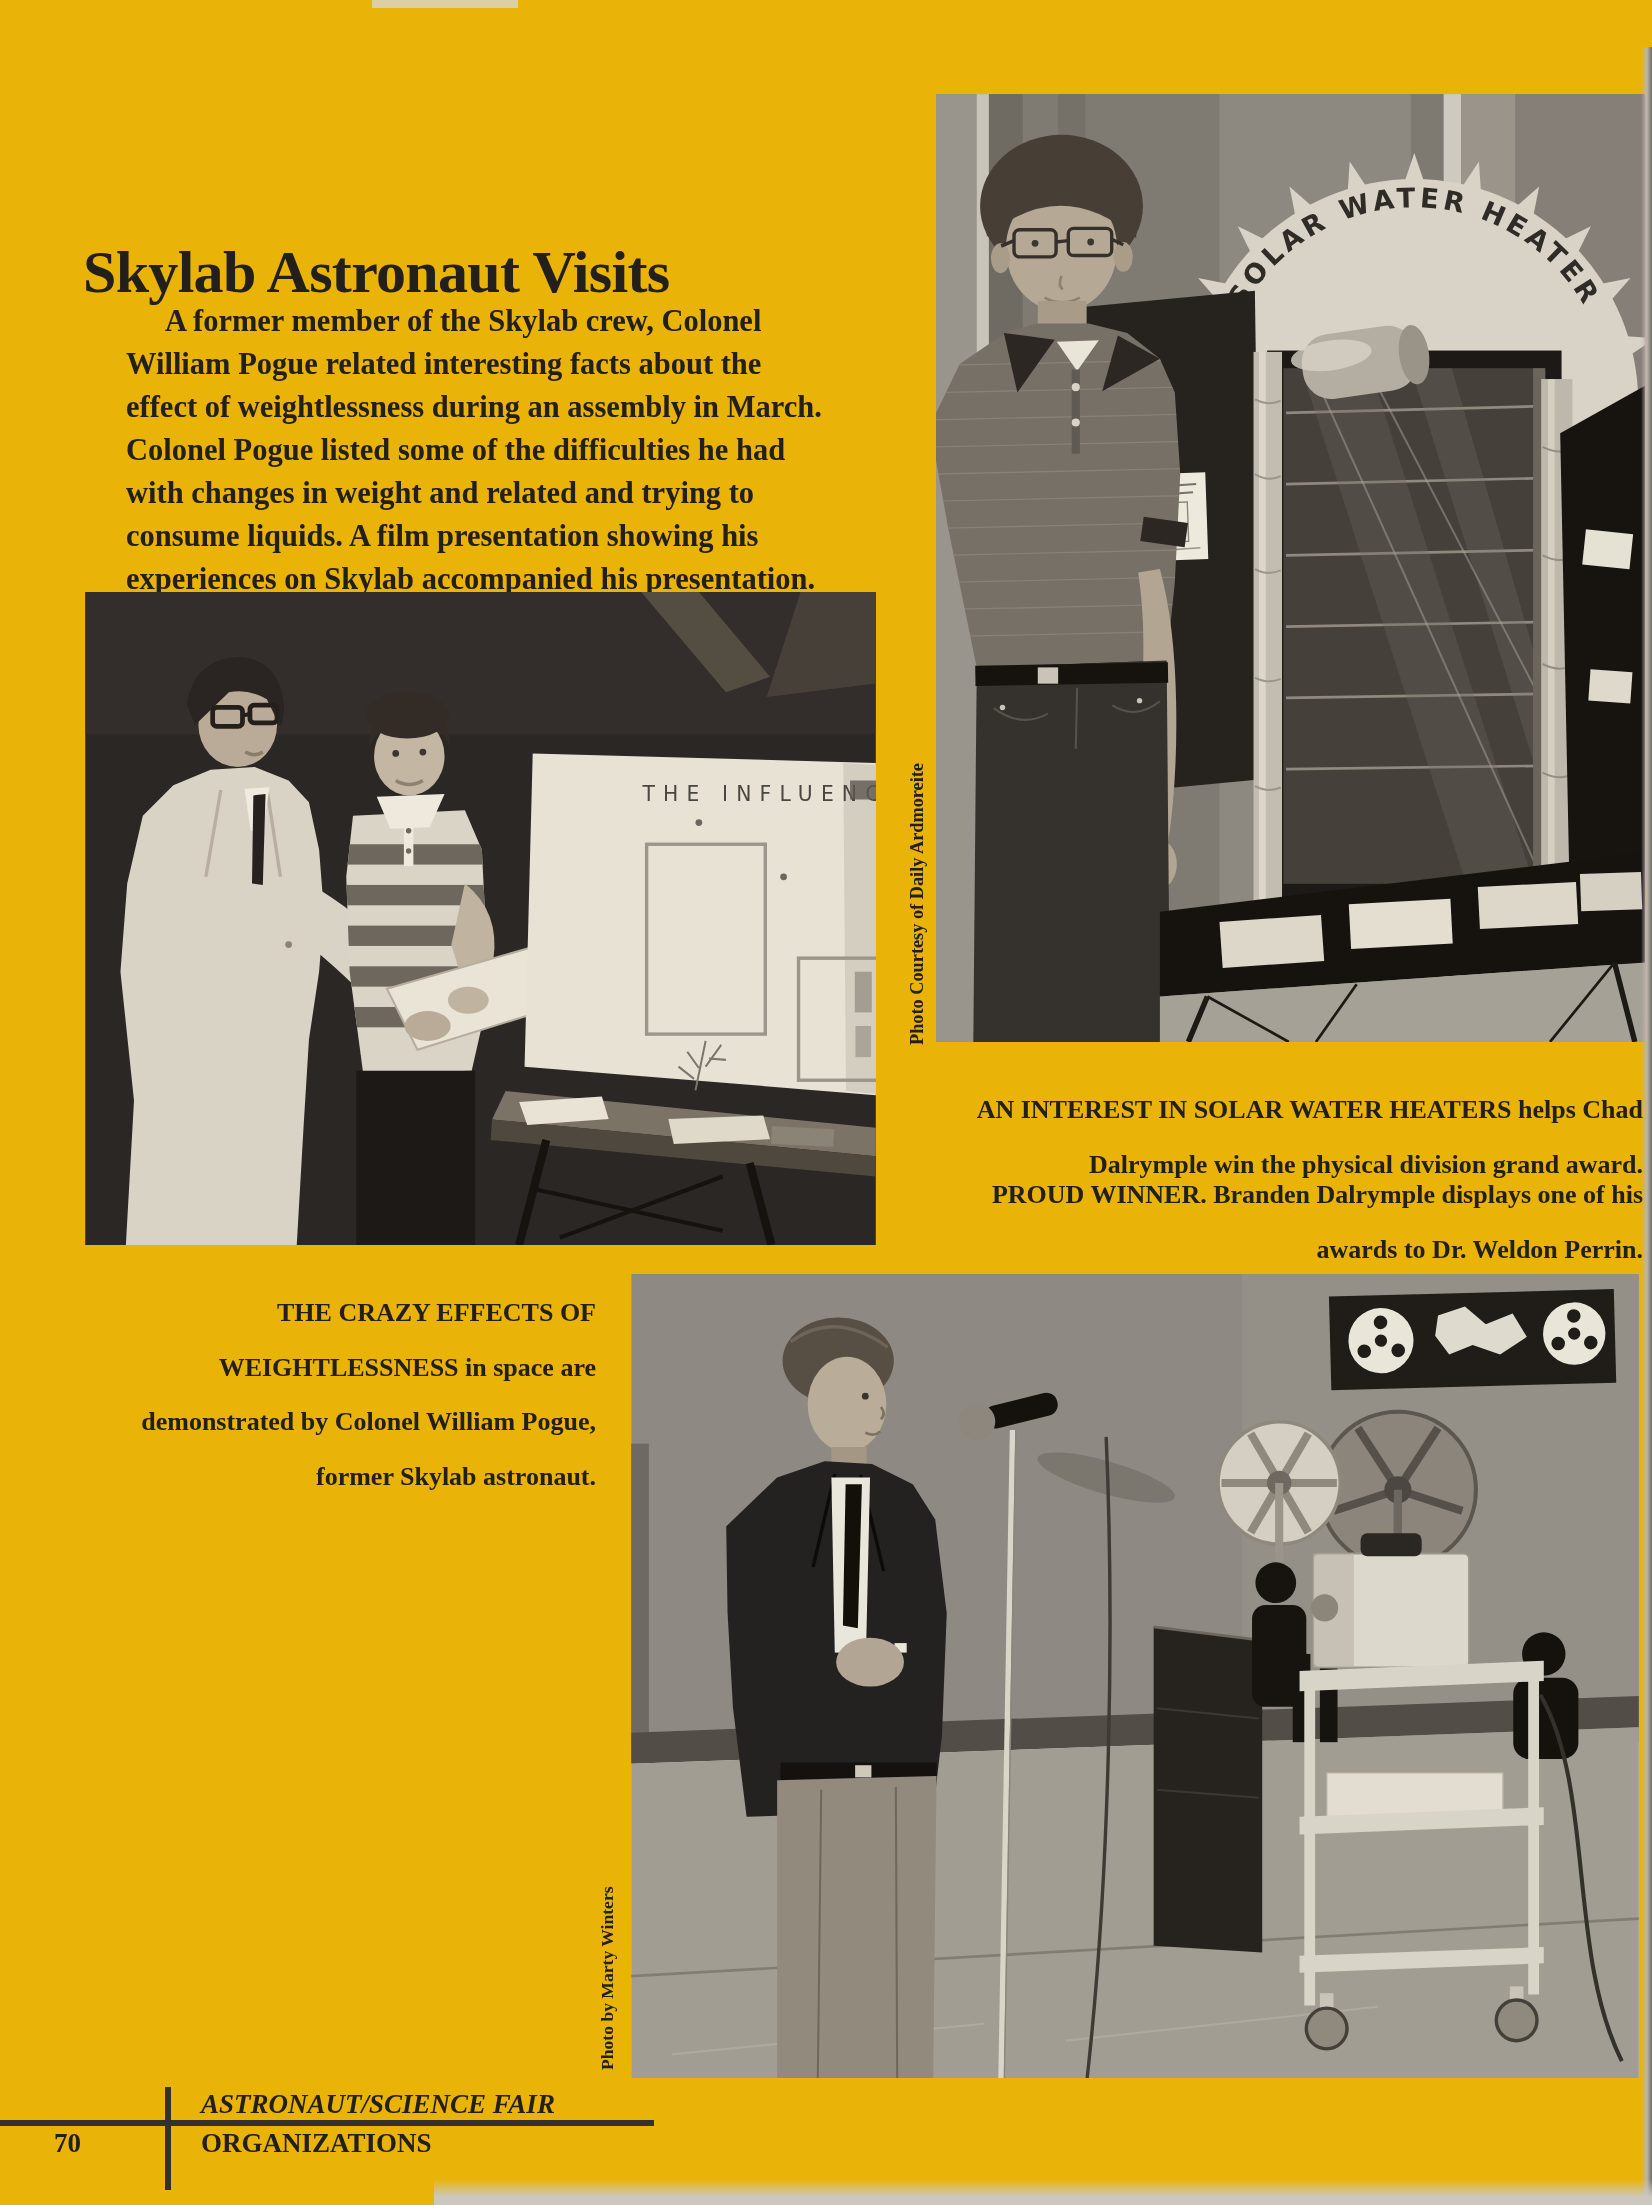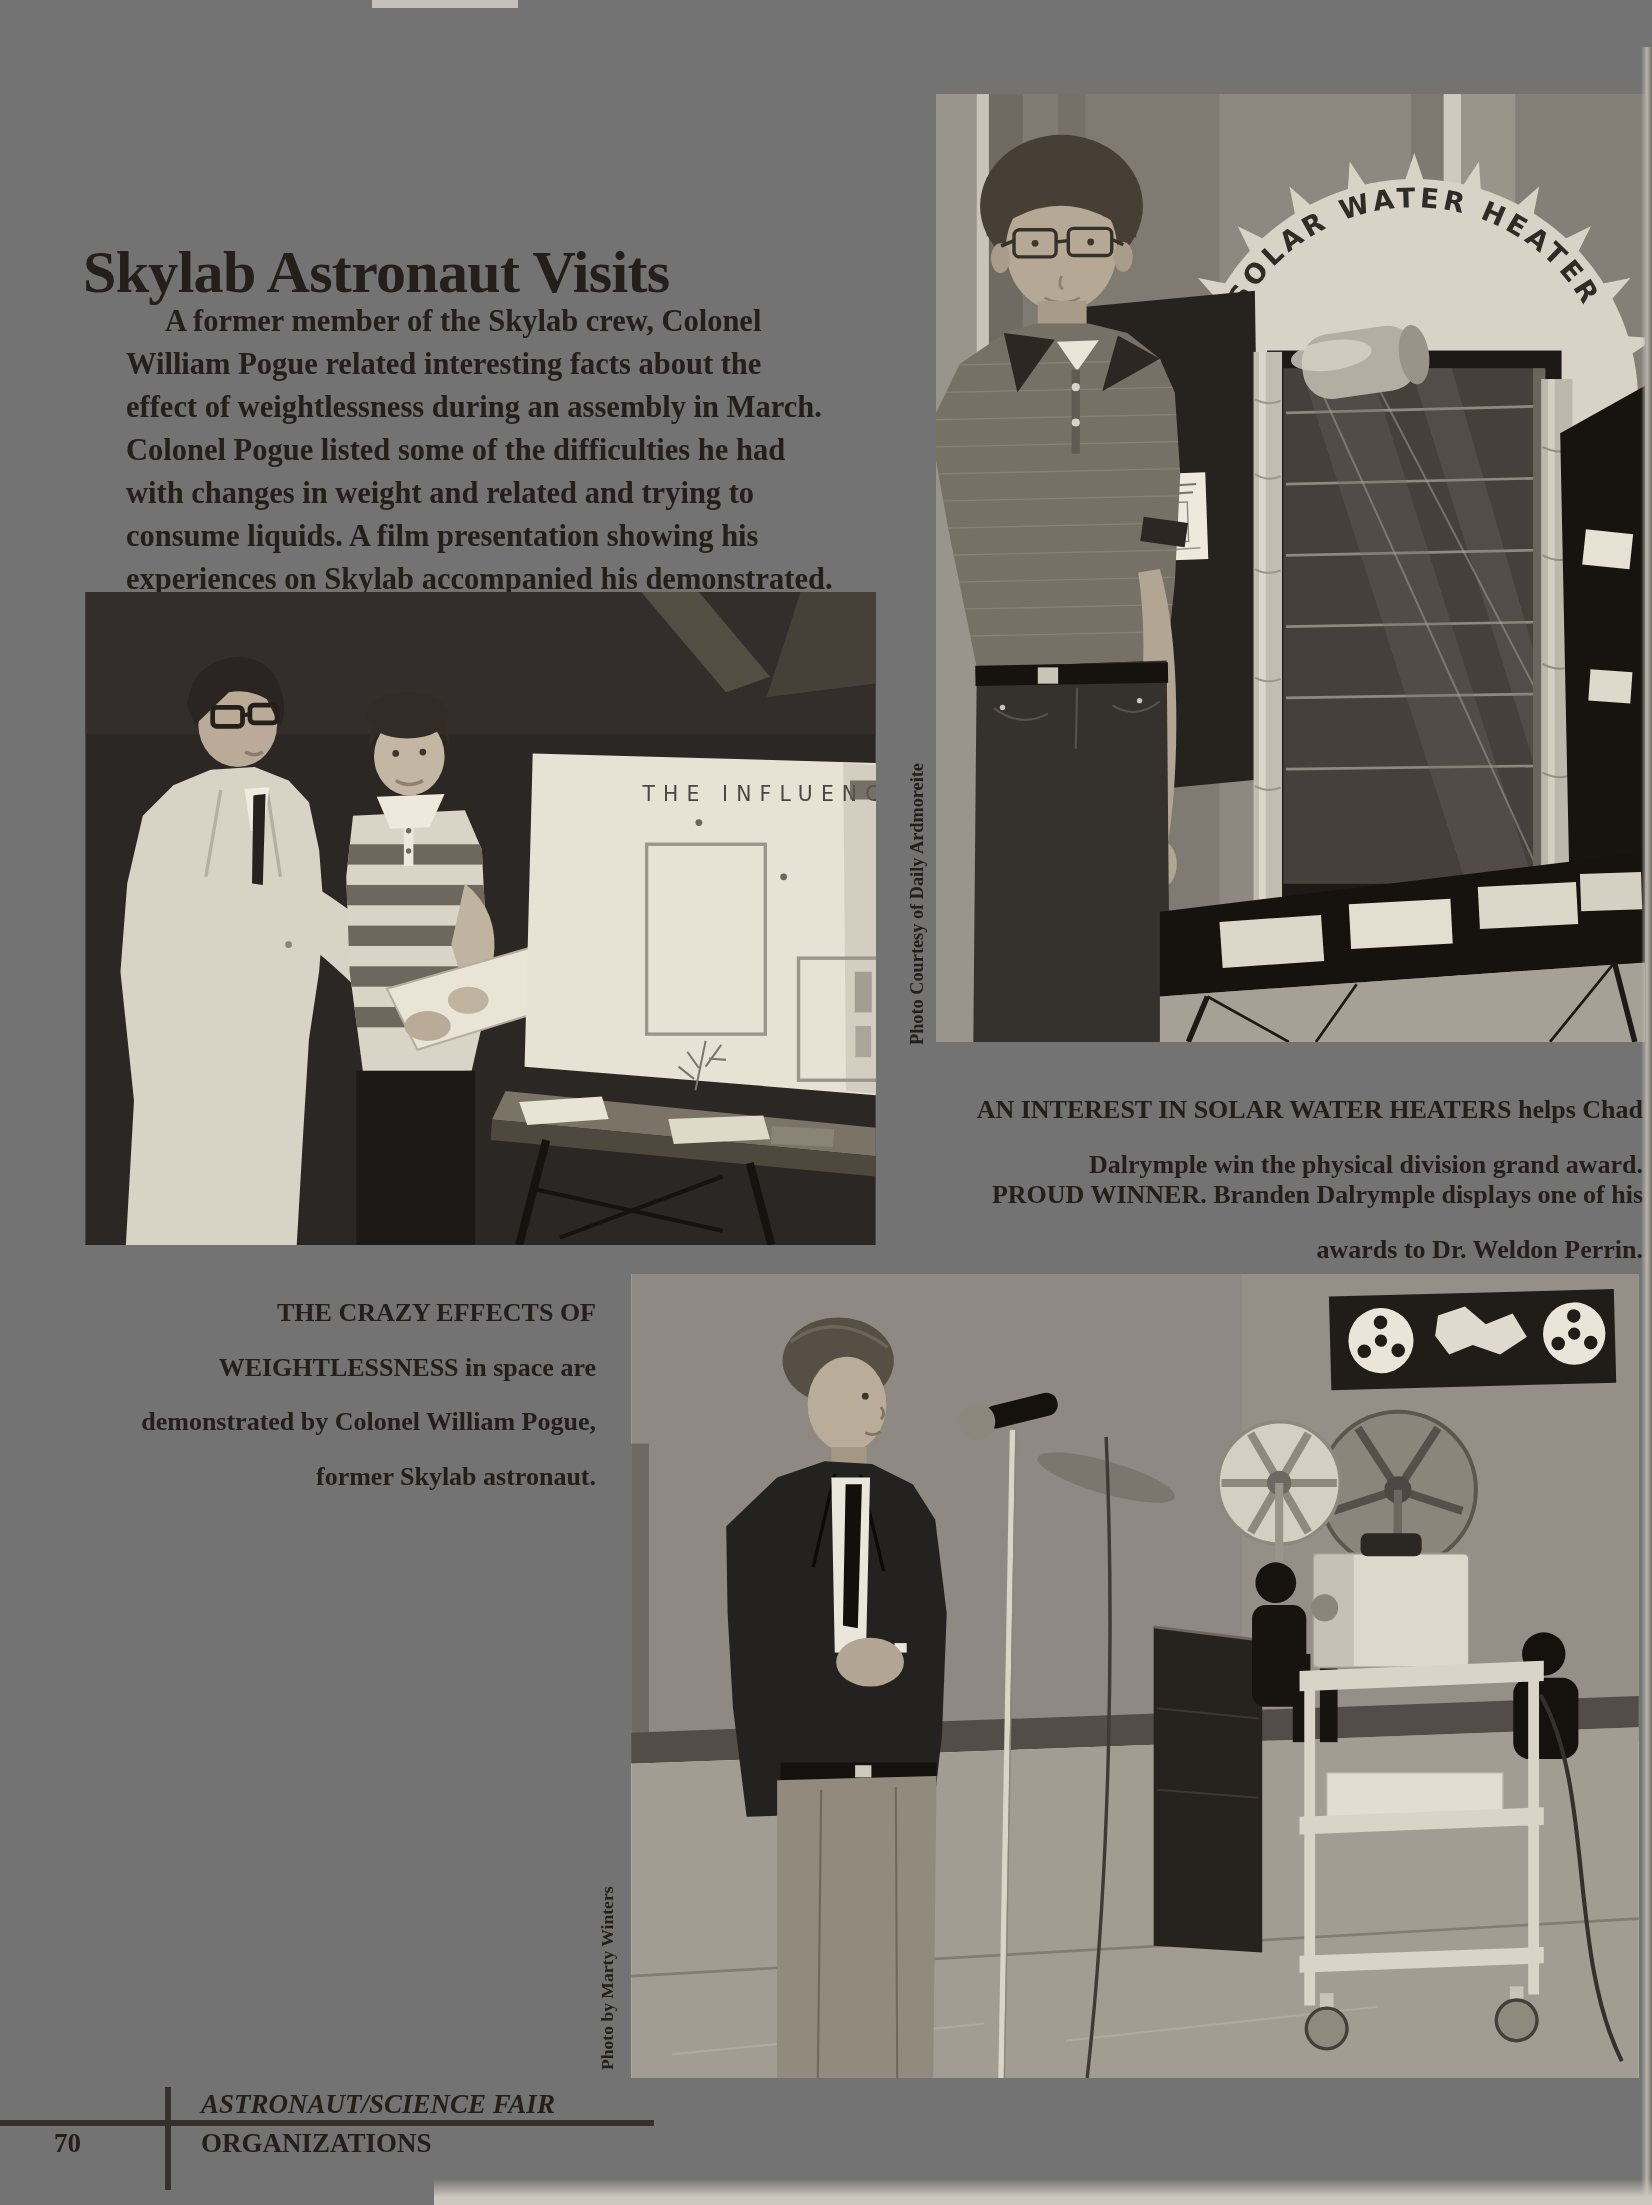--- a/index.html
+++ b/index.html
@@ -1,18 +1,18 @@
 <!DOCTYPE html>
 <html style="font-size:11px"><head>
 <meta charset="utf-8">
 <style>
   html,body{margin:0;padding:0;background:#555;}
   .page{
     position:relative; width:1652px; height:2205px; overflow:hidden;
-    background:#737373; color:#23201c;
+    background:#eab308; color:#23201c;
     font-family:"Liberation Serif","DejaVu Serif",serif; font-weight:bold;
   }
   .abs{position:absolute;}
   .page-title{left:83px; top:198px; font-size:60px; letter-spacing:-0.7px; white-space:nowrap;}
   .intro{left:90px; top:300px; width:811px; font-size:30.5px; line-height:43px;margin-left:36px;}
   .intro .ln{white-space:nowrap;}
   .intro .ln.first{padding-left:39px;}
   .photo{display:block; background:#d8d4c8;}
   .cap{font-size:26px; line-height:30.5px; text-align:right;}
   .cap .ln{display:block; white-space:nowrap;margin-top:24px;}
@@ -48,21 +48,21 @@
 
   <h1 class="abs page-title">Skylab Astronaut Visits</h1>
 
   <div class="abs intro">
     <div class="ln first">A former member of the Skylab crew, Colonel</div>
     <div class="ln">William Pogue related interesting facts about the</div>
     <div class="ln">effect of weightlessness during an assembly in March.</div>
     <div class="ln">Colonel Pogue listed some of the difficulties he had</div>
     <div class="ln">with changes in weight and related and trying to</div>
     <div class="ln">consume liquids. A film presentation showing his</div>
-    <div class="ln">experiences on Skylab accompanied his demonstrated.</div>
+    <div class="ln">experiences on Skylab accompanied his presentation.</div>
   </div>
 
   <svg class="abs photo" style="left:85px; top:592px;" width="791" height="653" viewBox="0 0 1166 963">
     <rect x="0" y="0" width="1166" height="963" fill="#2b2724"></rect>
     <rect x="0" y="0" width="1166" height="210" fill="#3a3531" opacity="0.55"></rect>
     <polygon points="820,0 905,0 1010,125 945,148" fill="#5d5549" opacity="0.8"></polygon>
     <polygon points="1055,0 1166,0 1166,135 1005,155" fill="#4c453c" opacity="0.8"></polygon>
 
     <g>
       <path d="M60,963 L72,750 L52,560 L62,430 L85,330 L130,285 L185,262 L250,258 L300,278 L330,310 L345,380 L352,470 L345,560 L330,660 L322,790 L312,963 Z" fill="#d9d3c5"></path>

